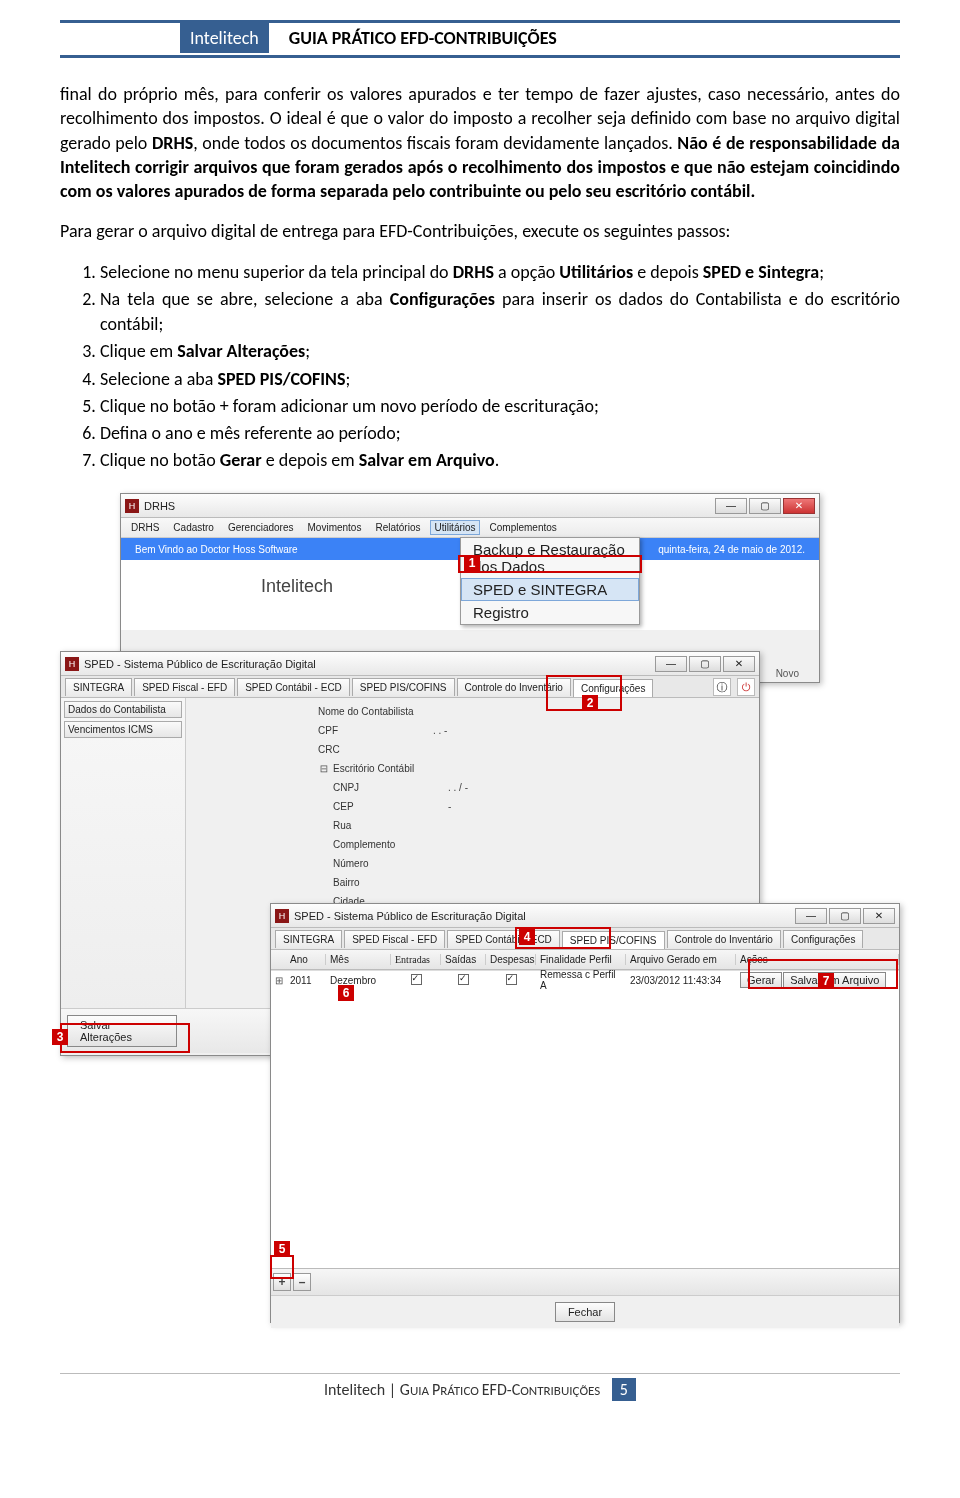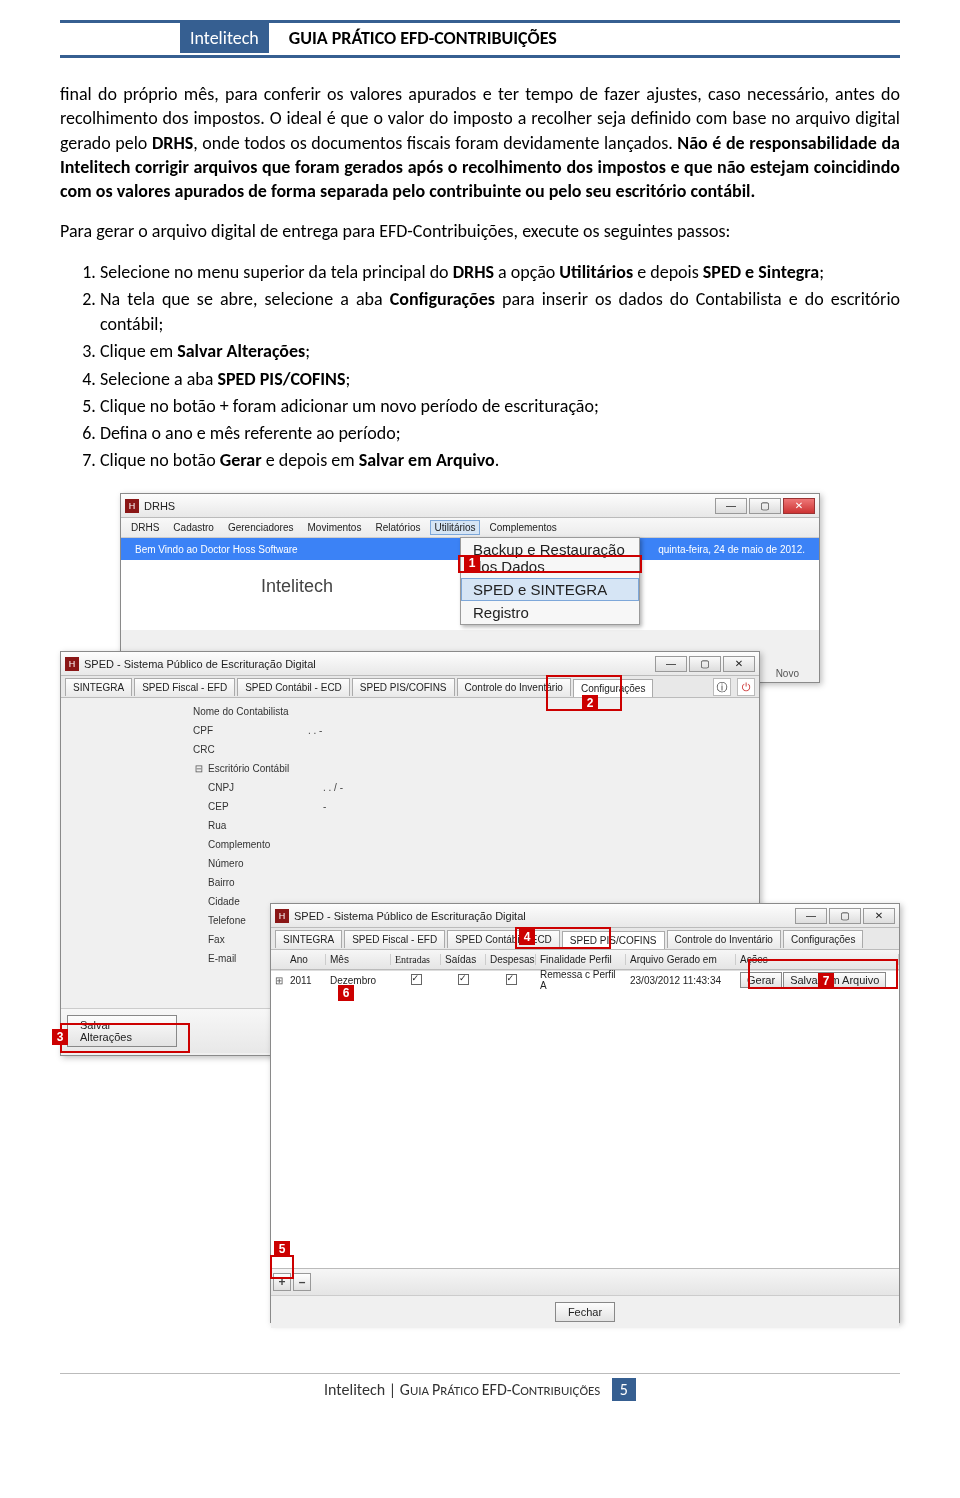--- a/index.html
+++ b/index.html
@@ -306,20 +306,24 @@
       <div class="tab">SPED Contábil - ECD</div>
       <div class="tab">SPED PIS/COFINS</div>
       <div class="tab">Controle do Inventário</div>
       <div class="tab active">Configurações</div>
       <div class="right-icons" style="top:2px;">
         <div class="ic-square">ⓘ</div>
         <div class="ic-square ic-power">⏻</div>
       </div>
     </div>
     <div style="display:flex;">
+      <div class="sidepanel">
+        <div class="sp-btn">Dados do Contabilista</div>
+        <div class="sp-btn">Vencimentos ICMS</div>
+      </div>
       <div class="form-area">
         <div class="form-row">
             <span class="fr-label">Nome do Contabilista</span>
           </div>
         <div class="form-row">
             <span class="fr-label">CPF</span>
             <span class="fr-val"> .  .  - </span>
           </div>
         <div class="form-row">
             <span class="fr-label">CRC</span>

